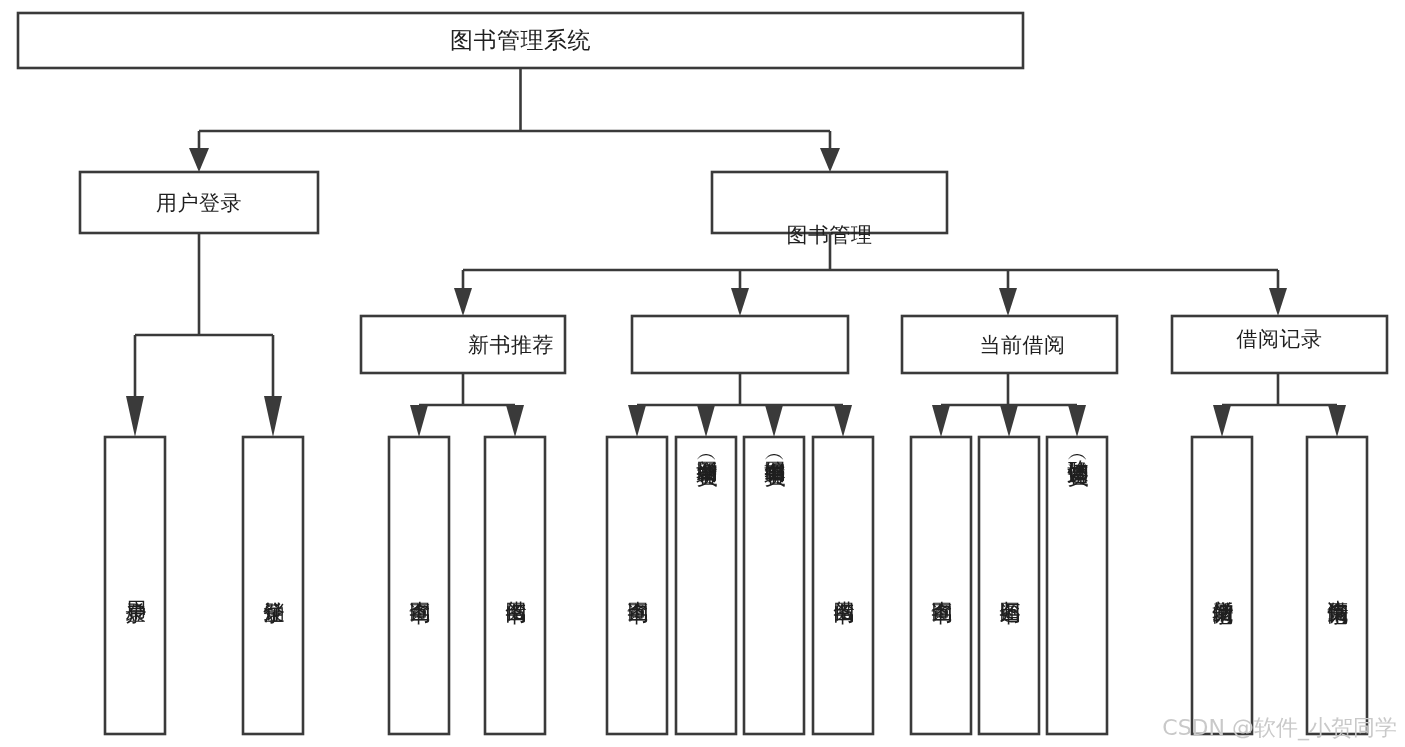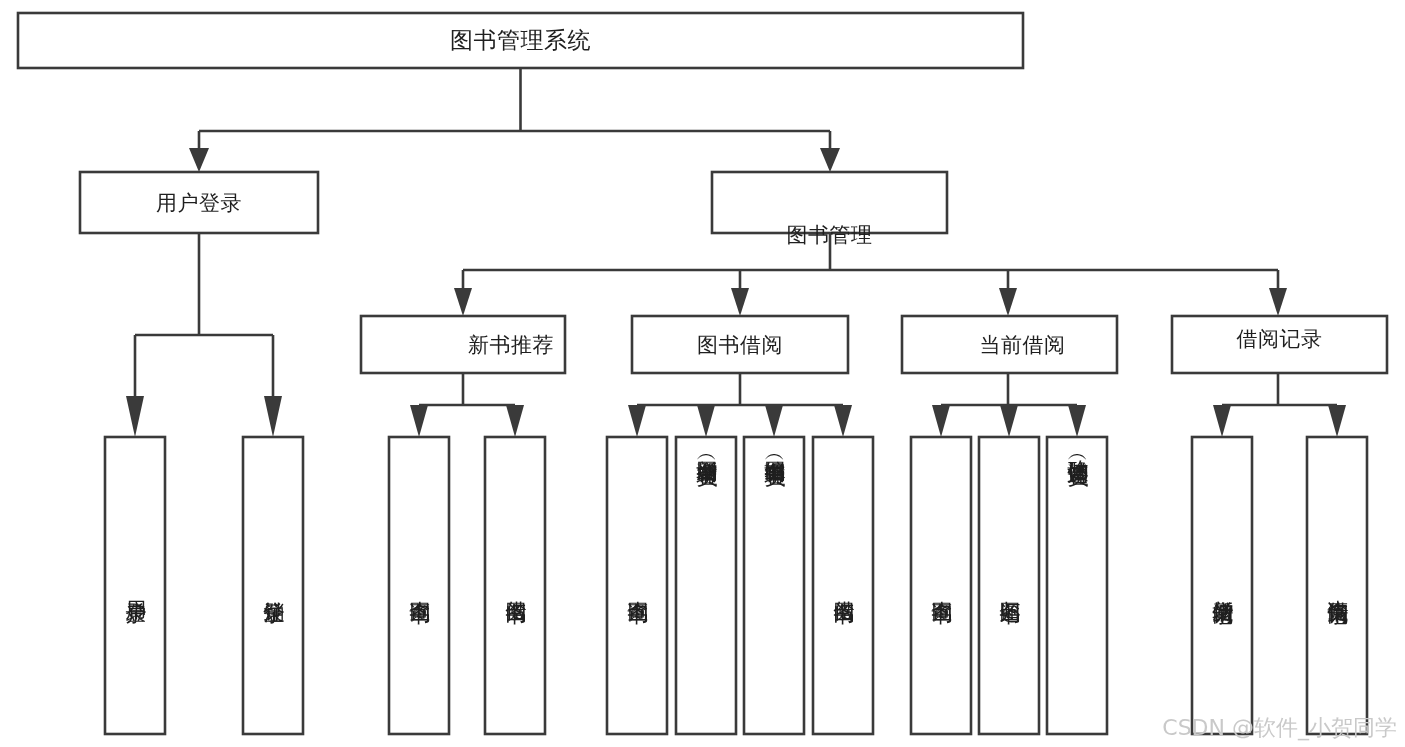--- a/index.html
+++ b/index.html
@@ -188,23 +188,20 @@
   </div>
 
   <div class="h-text-wrap" style="left:712px; top:172px; width:235px; height:61px;margin-top:32px;">
     <span class="h-text">图书管理</span>
   </div>
 
   <div class="h-text-wrap" style="left:361px; top:316px; width:204px; height:57px;margin-left:48px;">
     <span class="h-text">新书推荐</span>
   </div>
 
-  <div class="h-text-wrap" style="left:632px; top:316px; width:216px; height:57px;">
-    <span class="h-text">图书借阅</span>
-  </div>
 
   <div class="h-text-wrap" style="left:902px; top:316px; width:215px; height:57px;margin-left:13px;">
     <span class="h-text">当前借阅</span>
   </div>
 
   <div class="h-text-wrap" style="left:1172px; top:308px; width:215px; height:62px;">
     <span class="h-text">借阅记录</span>
   </div>
 
   <div class="vert-text-wrap" style="left:105px; top:437px; width:60px; height:297px;">

